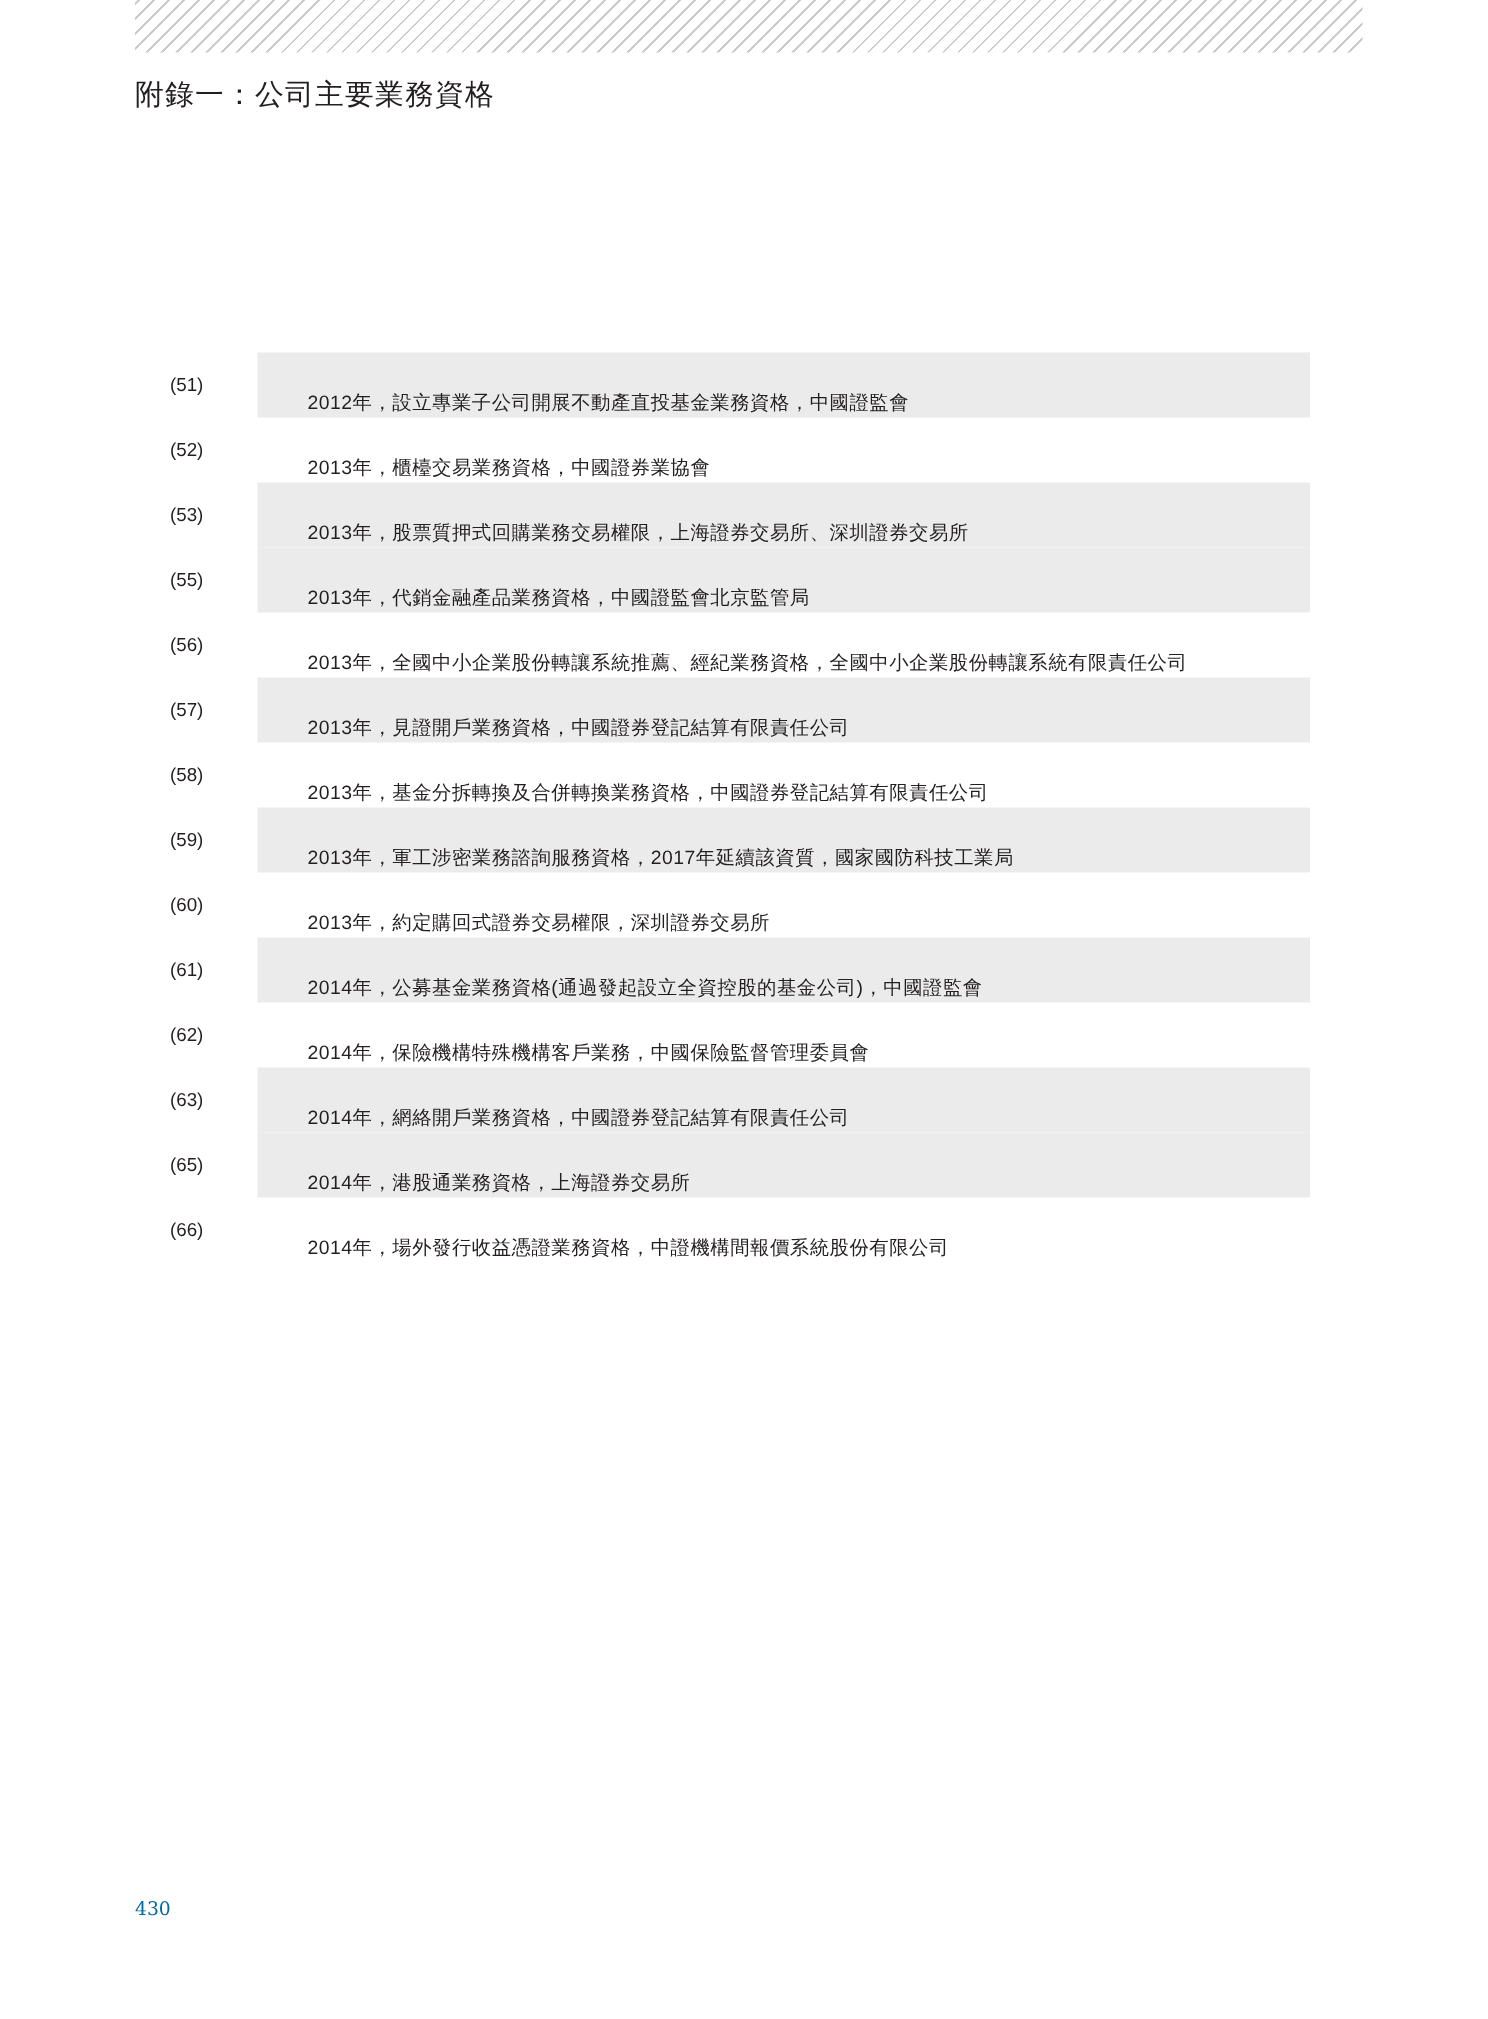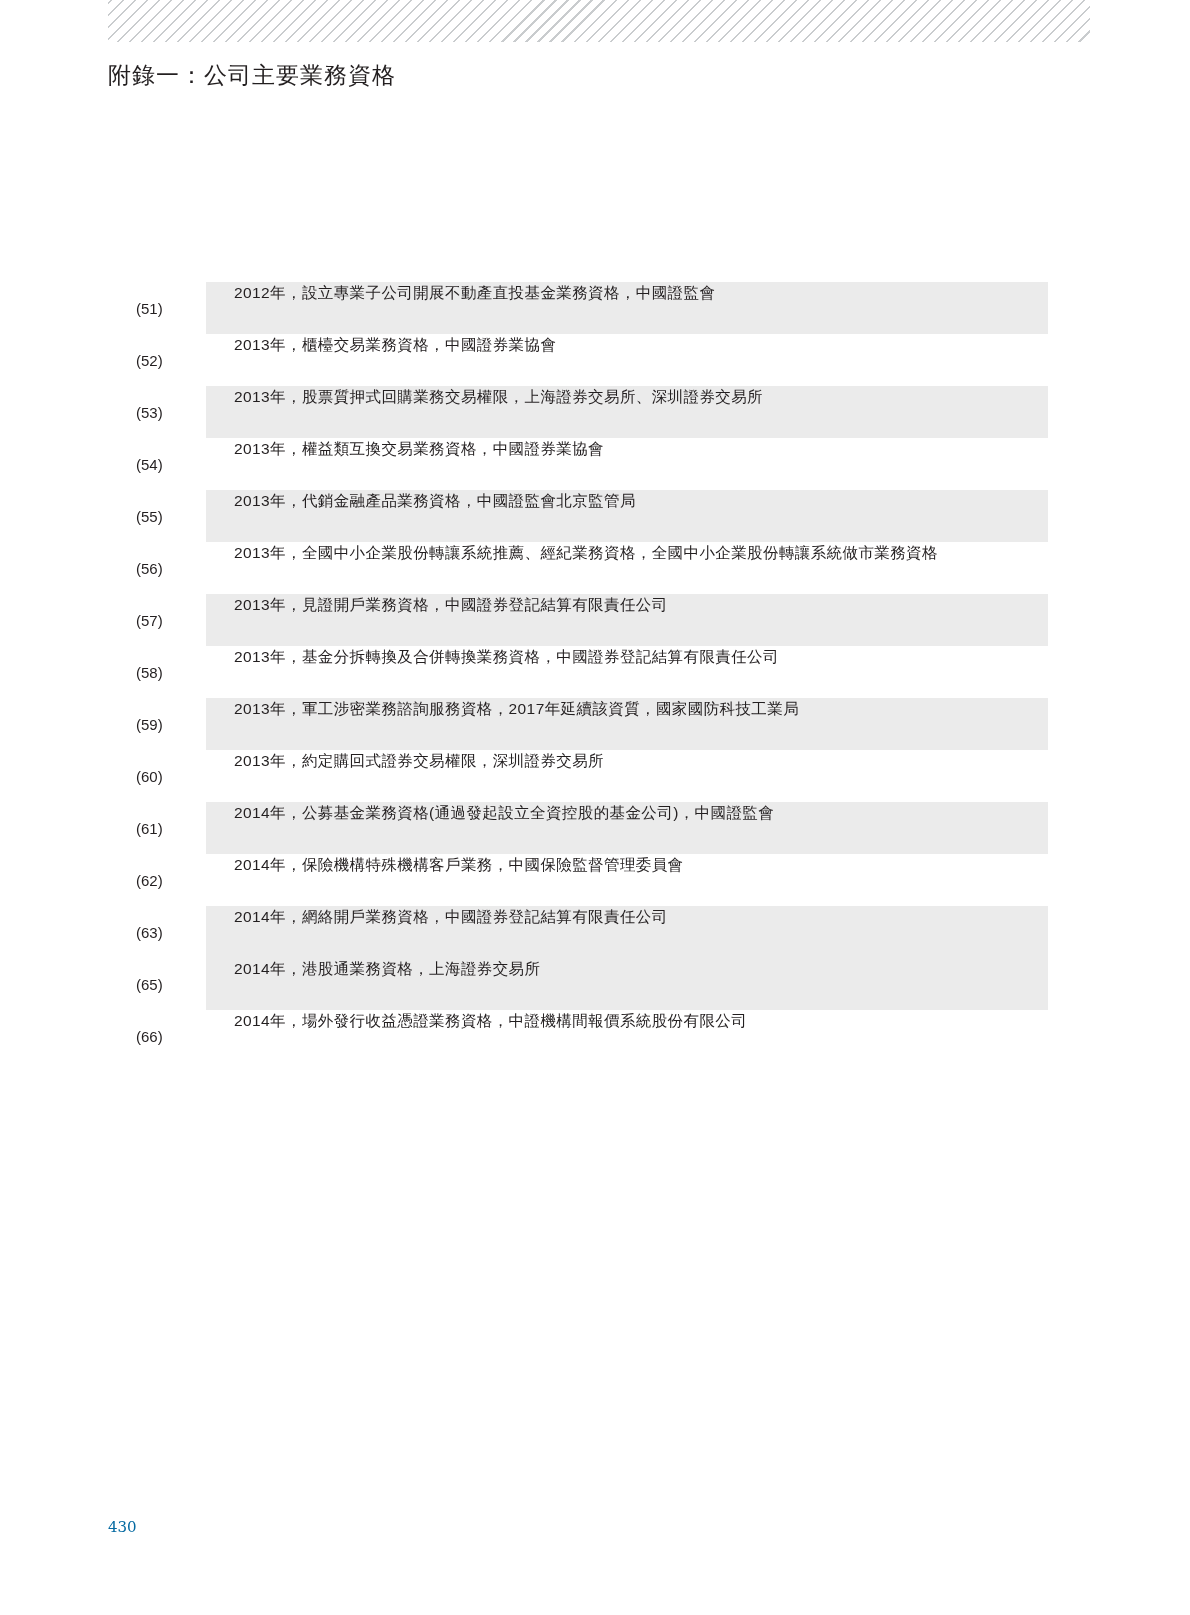--- a/index.html
+++ b/index.html
@@ -69,22 +69,22 @@
     font-size: 15px;
     color: #231f20;
     padding-left: 0px;
     box-sizing: border-box;
     margin-left: 28px;
   }
   .row-inner {
     flex: 1 1 auto;
     height: 52px;
     display: flex;
-    align-items: flex-start;
-    padding-left: 28px;
+    align-items: flex-end;
+    padding-left: 40px;
     box-sizing: border-box;
   }
   .row-text {
     font-size: 15.5px;
     line-height: 1.4;
     color: #231f20;
     letter-spacing: 0.4px;
     white-space: nowrap;
   }
 
@@ -122,38 +122,32 @@
       </div>
     </div>
 
     <div class="row shaded">
       <div class="row-num">(53)</div>
       <div class="row-inner">
         <div class="row-text">2013年，股票質押式回購業務交易權限，上海證券交易所、深圳證券交易所</div>
       </div>
     </div>
 
-    <div class="row">
-      <div class="row-num">(54)</div>
-      <div class="row-inner">
-        <div class="row-text">2013年，權益類互換交易業務資格，中國證券業協會</div>
-      </div>
-    </div>
 
     <div class="row shaded">
       <div class="row-num">(55)</div>
       <div class="row-inner">
         <div class="row-text">2013年，代銷金融產品業務資格，中國證監會北京監管局</div>
       </div>
     </div>
 
     <div class="row">
       <div class="row-num">(56)</div>
       <div class="row-inner">
-        <div class="row-text">2013年，全國中小企業股份轉讓系統推薦、經紀業務資格，全國中小企業股份轉讓系統做市業務資格</div>
+        <div class="row-text">2013年，全國中小企業股份轉讓系統推薦、經紀業務資格，全國中小企業股份轉讓系統有限責任公司</div>
       </div>
     </div>
 
     <div class="row shaded">
       <div class="row-num">(57)</div>
       <div class="row-inner">
         <div class="row-text">2013年，見證開戶業務資格，中國證券登記結算有限責任公司</div>
       </div>
     </div>
 

